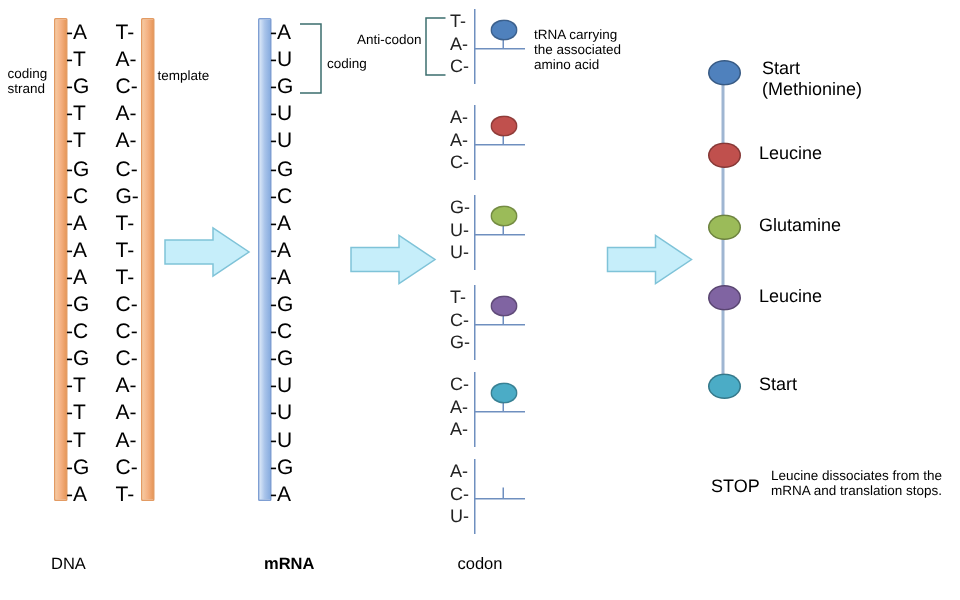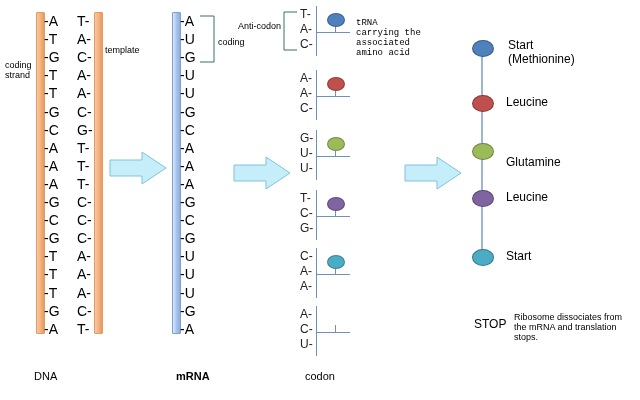--- a/index.html
+++ b/index.html
@@ -56,21 +56,21 @@
     <div class="base" style="left: 77px; top: 195px;">C-</div>
     <div class="base" style="left: 77px; top: 213.1px;">C-</div>
     <div class="base" style="left: 77px; top: 231.2px;">C-</div>
     <div class="base" style="left: 77px; top: 249.3px;">A-</div>
     <div class="base" style="left: 77px; top: 267.4px;">A-</div>
     <div class="base" style="left: 77px; top: 285.5px;">A-</div>
     <div class="base" style="left: 77px; top: 303.6px;">C-</div>
     <div class="base" style="left: 77px; top: 321.7px;">T-</div>
   </div>
 
-<div class="label" style="left:5px;top:44px;width:32px;font-size:9px;line-height:10px;margin-top:16px;">coding strand</div>
+<div class="label" style="left:5px;top:44px;width:32px;font-size:9px;line-height:10px;">coding strand</div>
 <div class="label" style="left:105px;top:44px;font-size:9px;">template</div>
 <div class="label" style="left:34px;top:370px;font-size:11px;">DNA</div>
 
 <svg class="abs" style="left:108px;top:150px;" width="60" height="36" viewBox="0 0 60 36">
   <path d="M2 10 H34 V2 L58 18 L34 34 V26 H2 Z" fill="#c6eefa" stroke="#7fc3d8" stroke-width="1"></path>
 </svg>
 
 <div class="bar rna" style="left:172px;top:12px;height:320px;"></div>
 <div id="mrna-bases">
     <div class="base" style="left: 180px; top: 14px;">-A</div>
@@ -155,35 +155,35 @@
     </div>
     <div>
       <div class="trna-base" style="left: 300px; top: 308px;">A-</div>
       <div class="trna-base" style="left: 300px; top: 323px;">C-</div>
       <div class="trna-base" style="left: 300px; top: 338px;">U-</div>
       <div class="vline" style="left: 316px; top: 306px; height: 50px;"></div>
       <div class="hline" style="left: 316px; top: 332px; width: 34px;"></div>
       <div class="vline" style="left: 335px; top: 325px; height: 7px;"></div>
     </div>
   </div>
-<div class="small" style="left:356px;top:18px;width:70px;font-family:Liberation Mono, monospace;">tRNA carrying the associated amino acid</div>
+<div class="small" style="left:356px;top:18px;width:70px;">tRNA carrying the associated amino acid</div>
 <div class="label" style="left:305px;top:370px;">codon</div>
 
 <svg class="abs" style="left:403px;top:155px;" width="60" height="36" viewBox="0 0 60 36">
   <path d="M2 10 H34 V2 L58 18 L34 34 V26 H2 Z" fill="#c6eefa" stroke="#7fc3d8" stroke-width="1"></path>
 </svg>
 
 <div class="vline" style="left:481px;top:50px;height:206px;background:#9fb6d2;width:2px;"></div>
 <div id="amino-chain">
     <div class="aa" style="left: 472px; top: 40px; width: 20px; height: 15px; background: rgb(79, 129, 189); border: 1px solid rgba(0, 0, 0, 0.3);"></div>
     <div class="amino-label" style="left: 508px; top: 38px; width: 80px;">Start (Methionine)</div>
     <div class="aa" style="left: 472px; top: 95px; width: 20px; height: 15px; background: rgb(192, 80, 77); border: 1px solid rgba(0, 0, 0, 0.3);"></div>
     <div class="amino-label" style="left: 506px; top: 95px;">Leucine</div>
     <div class="aa" style="left: 472px; top: 143px; width: 20px; height: 15px; background: rgb(155, 187, 89); border: 1px solid rgba(0, 0, 0, 0.3);"></div>
-    <div class="amino-label" style="left: 506px; top: 155px; text-align: center;">Glutamine</div>
+    <div class="amino-label" style="left: 506px; top: 143px; text-align: center;">Glutamine</div>
     <div class="aa" style="left: 472px; top: 190px; width: 20px; height: 15px; background: rgb(128, 100, 162); border: 1px solid rgba(0, 0, 0, 0.3);"></div>
     <div class="amino-label" style="left: 506px; top: 190px;">Leucine</div>
     <div class="aa" style="left: 472px; top: 249px; width: 20px; height: 15px; background: rgb(75, 172, 198); border: 1px solid rgba(0, 0, 0, 0.3);"></div>
     <div class="amino-label" style="left: 506px; top: 249px;">Start</div>
   </div>
 
 <div class="label" style="left:474px;top:318px;font-size:12px;">STOP</div>
-<div class="small" style="left:514px;top:312px;width:115px;">Ribosome dissociates from the mRNA and translation stops.</div>
+<div class="small" style="left:514px;top:312px;width:115px;">Leucine dissociates from the mRNA and translation stops.</div>
 
 </body></html>

